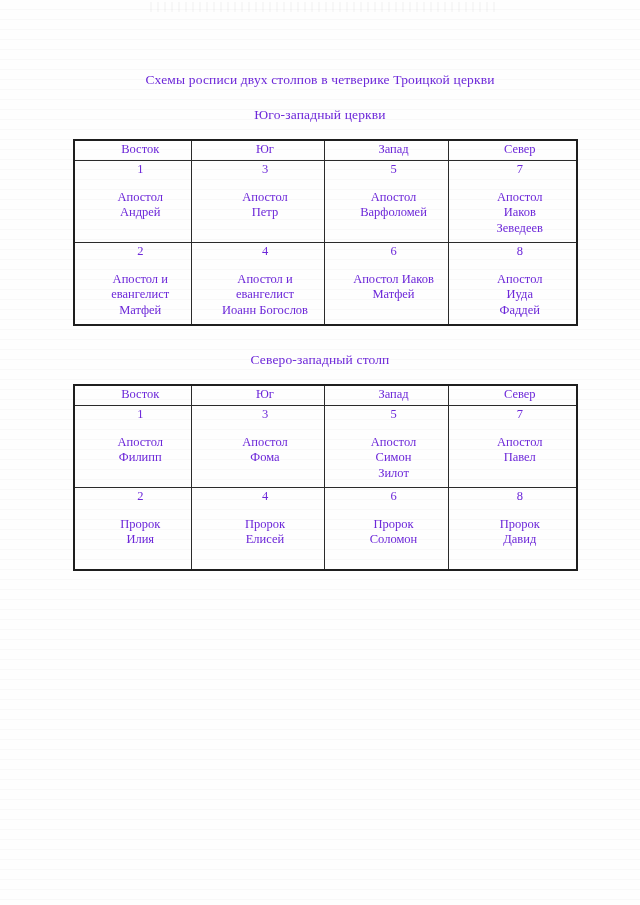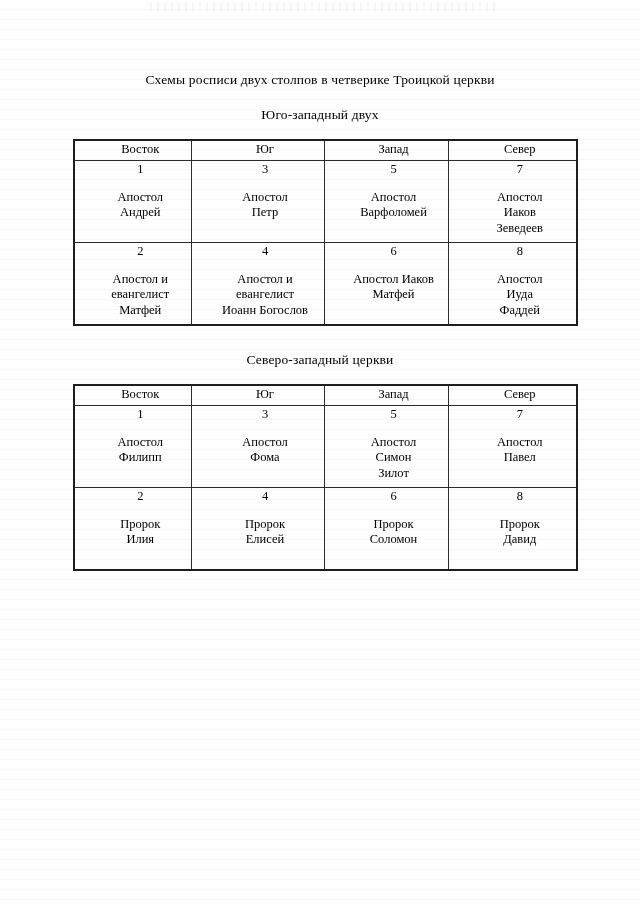--- a/index.html
+++ b/index.html
@@ -8,21 +8,21 @@
     background: #ffffff;
   }
 
   #page {
     position: relative;
     width: 640px;
     height: 905px;
     background: #fefefe;
     overflow: hidden;
     font-family: "Liberation Serif", "DejaVu Serif", serif;
-    color: #000000;
+    color: #6d28d9;
   }
 
   
   #scan-texture {
     position: absolute;
     inset: 0;
     pointer-events: none;
     background-image: repeating-linear-gradient(
       to bottom,
       rgba(0,0,0,0.000) 0px,
@@ -133,21 +133,21 @@
 </style>
 </head>
 <body>
 
 <div id="page">
 
   <div id="scan-top-band"></div>
 
   <div class="doc-title">Схемы росписи двух столпов в четверике Троицкой церкви</div>
 
-  <div class="section-title" id="section-title-1">Юго-западный двух</div>
+  <div class="section-title" id="section-title-1">Юго-западный церкви</div>
 
   <table class="pillar-table" id="table-sw">
     <colgroup>
       <col class="c1">
         <col class="c2">
         <col class="c3">
         <col class="c4">
     </colgroup>
     <thead>
       <tr>
@@ -202,21 +202,21 @@
         <td>
           <span class="cell-num">8</span>
           <span class="cell-text">Апостол
 Иуда
 Фаддей</span>
         </td>
       </tr>
     </tbody>
   </table>
 
-  <div class="section-title" id="section-title-2">Северо-западный церкви</div>
+  <div class="section-title" id="section-title-2">Северо-западный столп</div>
 
   <table class="pillar-table" id="table-nw">
     <colgroup>
       <col class="c1">
         <col class="c2">
         <col class="c3">
         <col class="c4">
     </colgroup>
     <thead>
       <tr>

